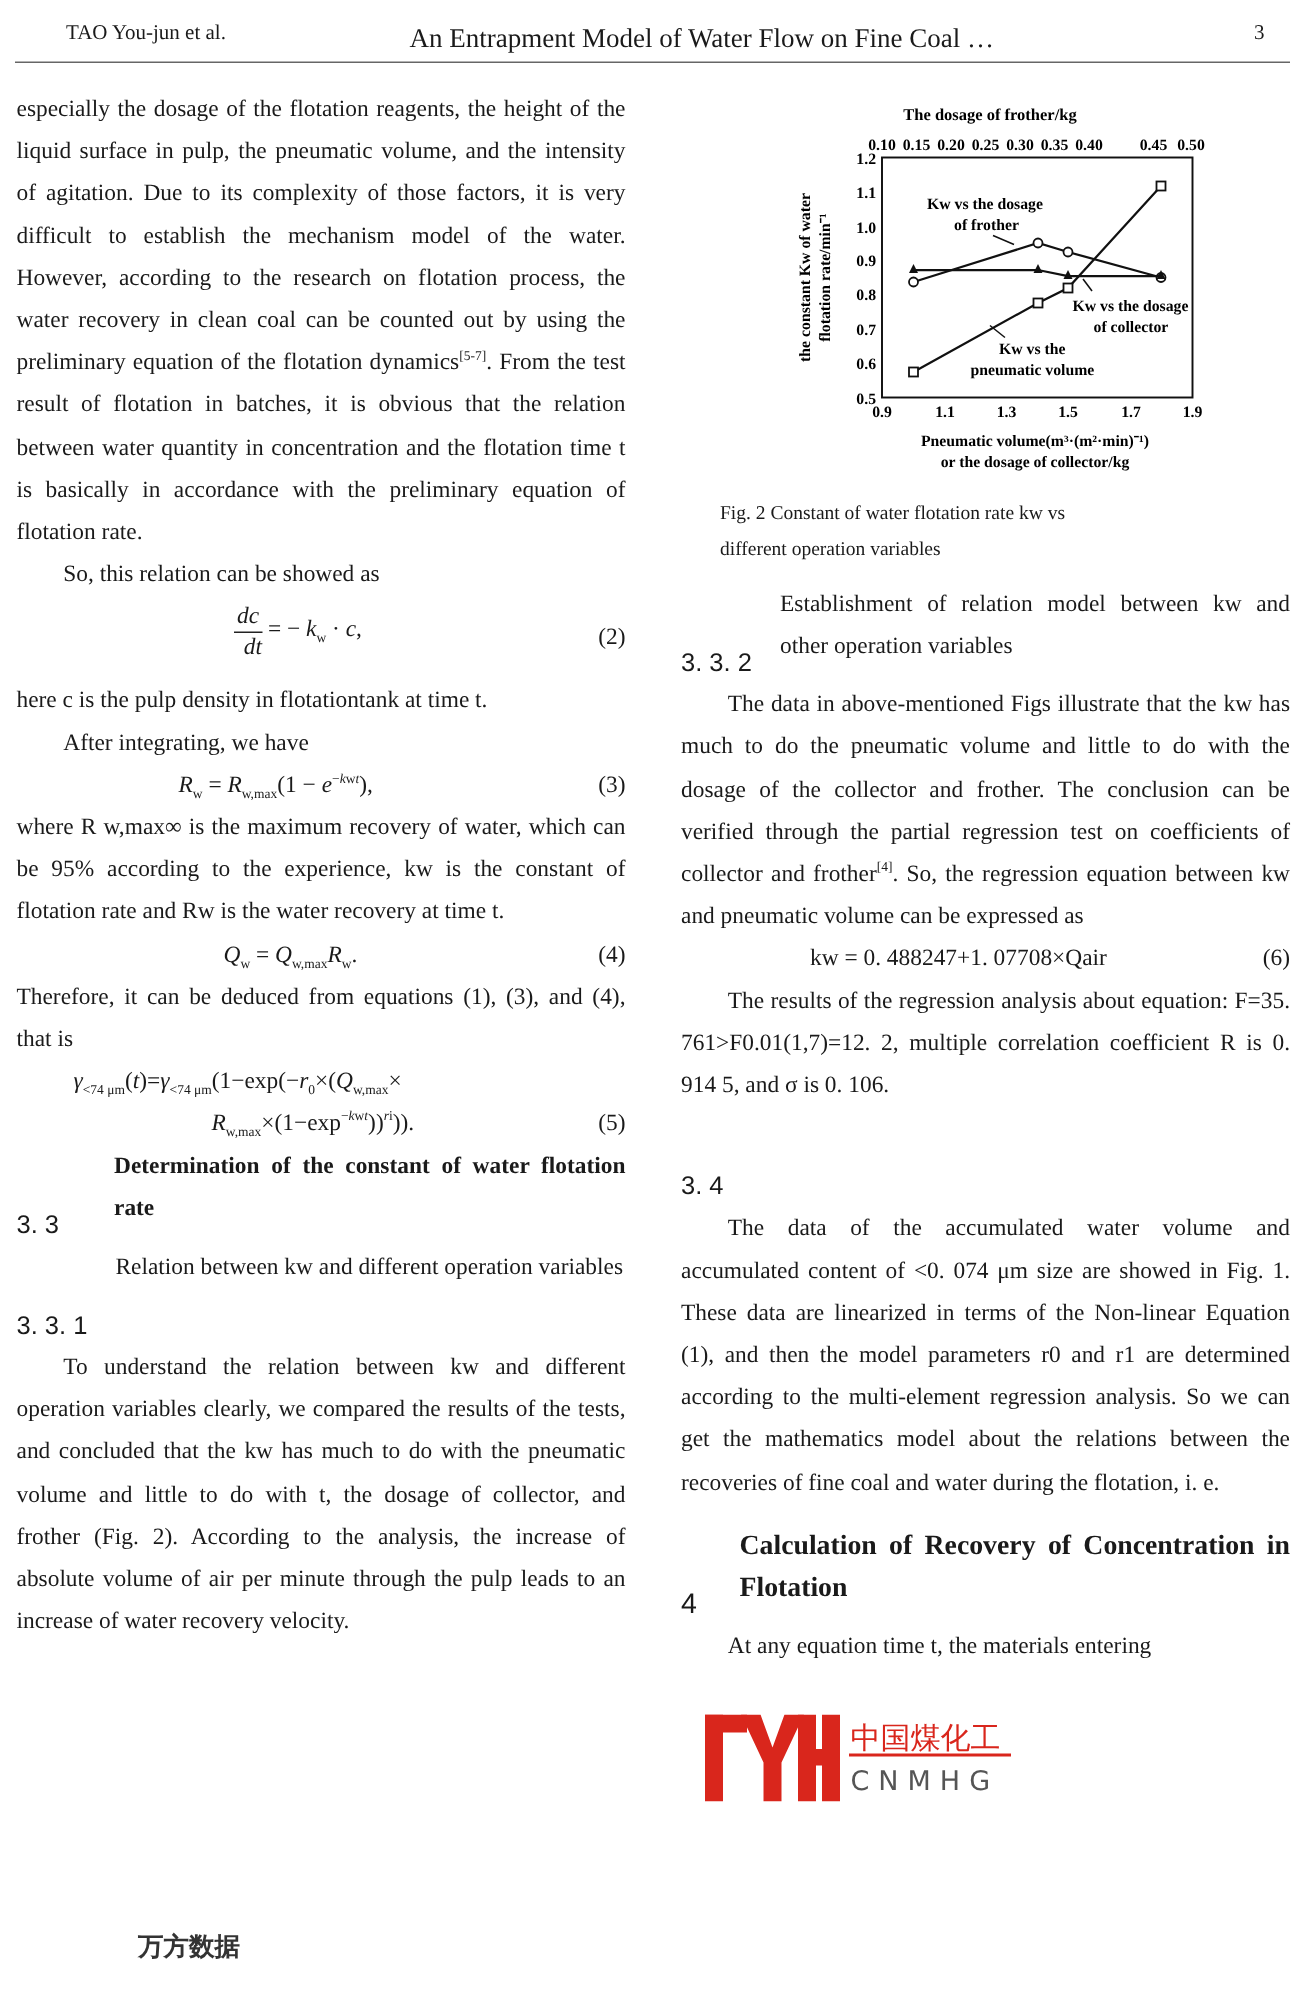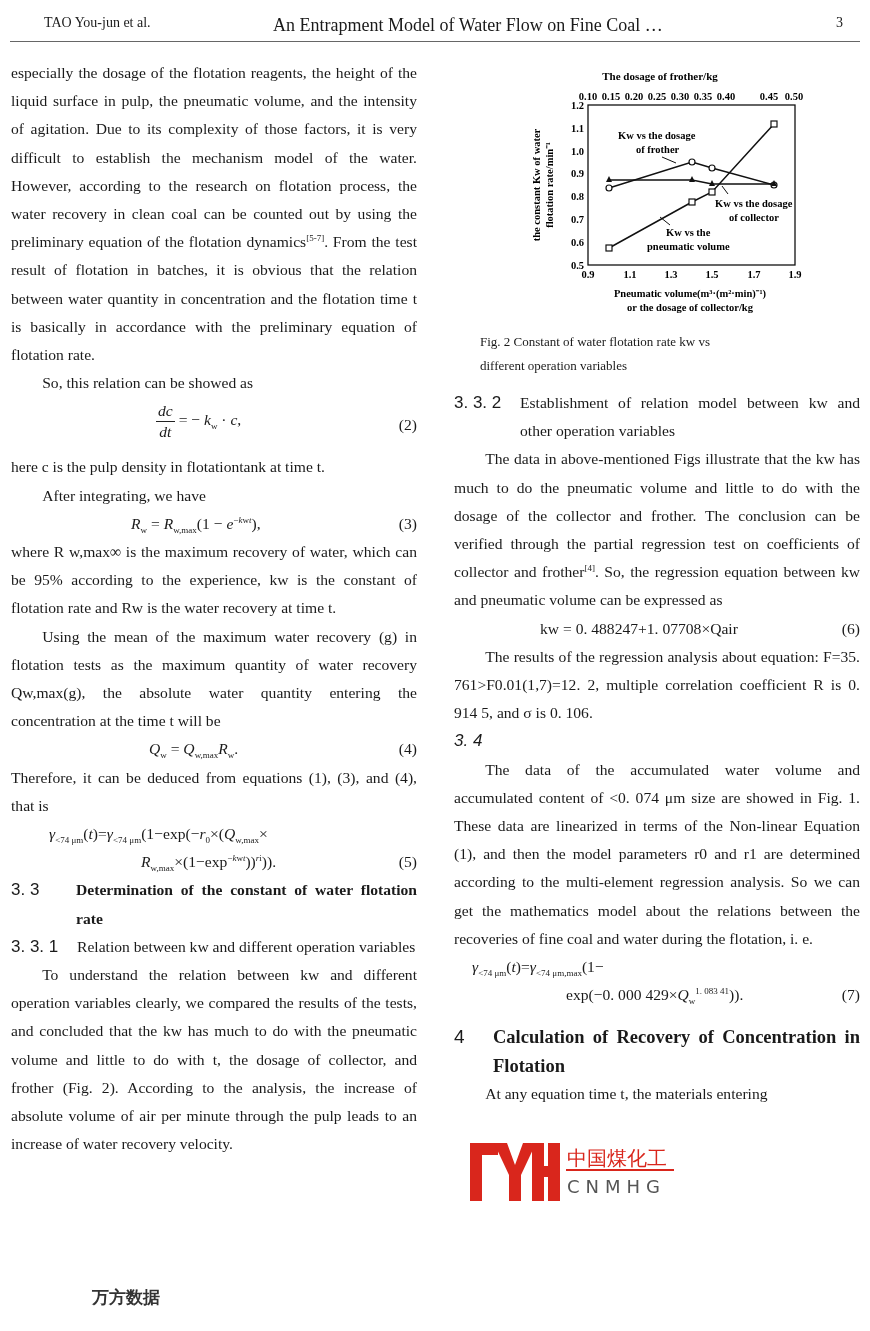--- a/index.html
+++ b/index.html
@@ -11,21 +11,21 @@
   .header .rule{position:absolute;left:10px;top:41px;width:850px;height:1px;background:#666;}
   .col{position:absolute;font-size:15.6px;line-height:28.2px;}
   .left{left:11px;top:59px;width:406px;}
   .right{left:454px;top:389px;width:406px;}
   p{margin:0;text-align:justify;text-align-last:auto;}
   .ind{text-indent:2em;}
   .eq{position:relative;height:28.2px;white-space:nowrap;}
   .eq .num{position:absolute;right:0;top:0;}
   .eq .body{position:absolute;top:0;}
   .h{display:flex;font-family:"Liberation Sans","DejaVu Sans",sans-serif;}
-  .h .n{flex:0 0 auto;font-size:17px;}
+  .h .n{flex:0 0 auto;font-size:17px;margin-top:39px;}
   .h .t{font-family:"Liberation Serif","DejaVu Serif",serif;font-weight:bold;font-size:15.6px;text-align:justify;}
   .h4 .t{font-size:18.5px;}
   sub,sup{font-size:9px;line-height:0;}
   i{font-style:italic;}
   .fig{position:absolute;left:500px;top:60px;width:320px;height:260px;}
   .caption{position:absolute;left:480px;top:330px;width:360px;text-align:left;font-size:13px;line-height:24px;}
   .logo{position:absolute;left:470px;top:1143px;width:205px;height:58px;}
   .wm{position:absolute;left:92px;top:1286px;font-family:"DejaVu Sans",sans-serif;font-size:17px;color:#333;font-weight:bold;}
 </style>
 </head>
@@ -36,33 +36,32 @@
   <span class="c">An Entrapment Model of Water Flow on Fine Coal …</span>
   <span class="r">3</span>
   <div class="rule"></div>
 </div>
 
 <div class="col left">
   <p><span>especially the dosage of the flotation reagents, the height of the liquid surface in pulp, the pneumatic volume, and the intensity of agitation. Due to its complexity of those factors, it is very difficult to establish the mechanism model of the water. However, according to the research on flotation process, the water recovery in clean coal can be counted out by using the preliminary equation of the flotation dynamics</span><sup>[5-7]</sup><span>. From the test result of flotation in batches, it is obvious that the relation between water quantity in concentration and the flotation time t is basically in accordance with the preliminary equation of flotation rate.</span></p>
   <p class="ind">So, this relation can be showed as</p>
   <div class="eq" style="height:56px;">
     <span class="body" style="left:145px;top:0;line-height:20px;">
-      <span style="display:inline-block;vertical-align:middle;text-align:center;"><i style="display:block;border-bottom:1px solid #222;padding:4px 2px 0;">dc</i><i style="display:block;">dt</i></span>
+      <span style="display:inline-block;vertical-align:middle;text-align:right;"><i style="display:block;border-bottom:1px solid #222;padding:4px 2px 0;">dc</i><i style="display:block;">dt</i></span>
       <span style="vertical-align:middle;"> = − <i>k</i><sub>w</sub> · <i>c</i>,</span>
     </span>
     <span class="num" style="top:14px;">(2)</span>
   </div>
   <p>here c is the pulp density in flotationtank at time t.</p>
   <p class="ind">After integrating, we have</p>
   <div class="eq">
-    <span class="body" style="left:120px;"><i>R</i><sub>w</sub> = <i>R</i><sub>w,max</sub>(1 − <i>e</i><sup>−<i>k</i>w<i>t</i></sup>),</span>
+    <span class="body" style="left:108px;"><i>R</i><sub>w</sub> = <i>R</i><sub>w,max</sub>(1 − <i>e</i><sup>−<i>k</i>w<i>t</i></sup>),</span>
     <span class="num">(3)</span>
   </div>
   <p>where R w,max∞ is the maximum recovery of water, which can be 95% according to the experience, kw is the constant of flotation rate and Rw is the water recovery at time t.</p>
-  <p class="ind">Using the mean of the maximum water recovery (g) in flotation tests as the maximum quantity of water recovery Qw,max(g), the absolute water quantity entering the concentration at the time t will be</p>
   <div class="eq">
     <span class="body" style="left:138px;"><i>Q</i><sub>w</sub> = <i>Q</i><sub>w,max</sub><i>R</i><sub>w</sub>.</span>
     <span class="num">(4)</span>
   </div>
   <p>Therefore, it can be deduced from equations (1), (3), and (4), that is</p>
   <div class="eq" style="height:56.4px;">
     <span class="body" style="left:38px;text-align:right;"><i>γ</i><sub>&lt;74 μm</sub>(<i>t</i>)=<i>γ</i><sub>&lt;74 μm</sub>(1−exp(−<i>r</i><sub>0</sub>×(<i>Q</i><sub>w,max</sub>×</span>
     <span class="body" style="left:130px;top:28.2px;"><i>R</i><sub>w,max</sub>×(1−exp<sup>−<i>k</i>w<i>t</i></sup>))<sup><i>r</i>i</sup>)).</span>
     <span class="num" style="top:28.2px;">(5)</span>
   </div>
@@ -161,28 +160,23 @@
     <span class="n" style="width:66px;">3. 3. 2</span>
     <span class="t" style="font-weight:normal;">Establishment of relation model between kw and other operation variables</span>
   </div>
   <p class="ind"><span>The data in above-mentioned Figs illustrate that the kw has much to do the pneumatic volume and little to do with the dosage of the collector and frother. The conclusion can be verified through the partial regression test on coefficients of collector and frother</span><sup>[4]</sup><span>. So, the regression equation between kw and pneumatic volume can be expressed as</span></p>
   <div class="eq">
     <span class="body" style="left:86px;">kw = 0. 488247+1. 07708×Qair</span>
     <span class="num">(6)</span>
   </div>
   <p class="ind">The results of the regression analysis about equation: F=35. 761&gt;F0.01(1,7)=12. 2, multiple correlation coefficient R is 0. 914 5, and σ is 0. 106.</p>
   <div class="h">
-    <span class="n" style="width:48px;font-style:italic;">3. 4</span>
+    <span class="n" style="width:48px;">3. 4</span>
   </div>
   <p class="ind">The data of the accumulated water volume and accumulated content of &lt;0. 074 μm size are showed in Fig. 1. These data are linearized in terms of the Non-linear Equation (1), and then the model parameters r0 and r1 are determined according to the multi-element regression analysis. So we can get the mathematics model about the relations between the recoveries of fine coal and water during the flotation, i. e.</p>
-  <div class="eq" style="height:56.4px;">
-    <span class="body" style="left:18px;"><i>γ</i><sub>&lt;74 μm</sub>(<i>t</i>)=<i>γ</i><sub>&lt;74 μm,max</sub>(1−</span>
-    <span class="body" style="left:112px;top:28.2px;">exp(−0. 000 429×<i>Q</i><sub>w</sub><sup>1. 083 41</sup>)).</span>
-    <span class="num" style="top:28.2px;">(7)</span>
-  </div>
   <div style="height:14px;"></div>
   <div class="h h4">
     <span class="n" style="width:39px;font-size:19px;">4</span>
     <span class="t">Calculation of Recovery of Concentration in Flotation</span>
   </div>
   <p class="ind">At any equation time t, the materials entering</p>
 </div>
 
 <div class="logo">
   <svg width="205" height="58" viewBox="0 0 205 58">

